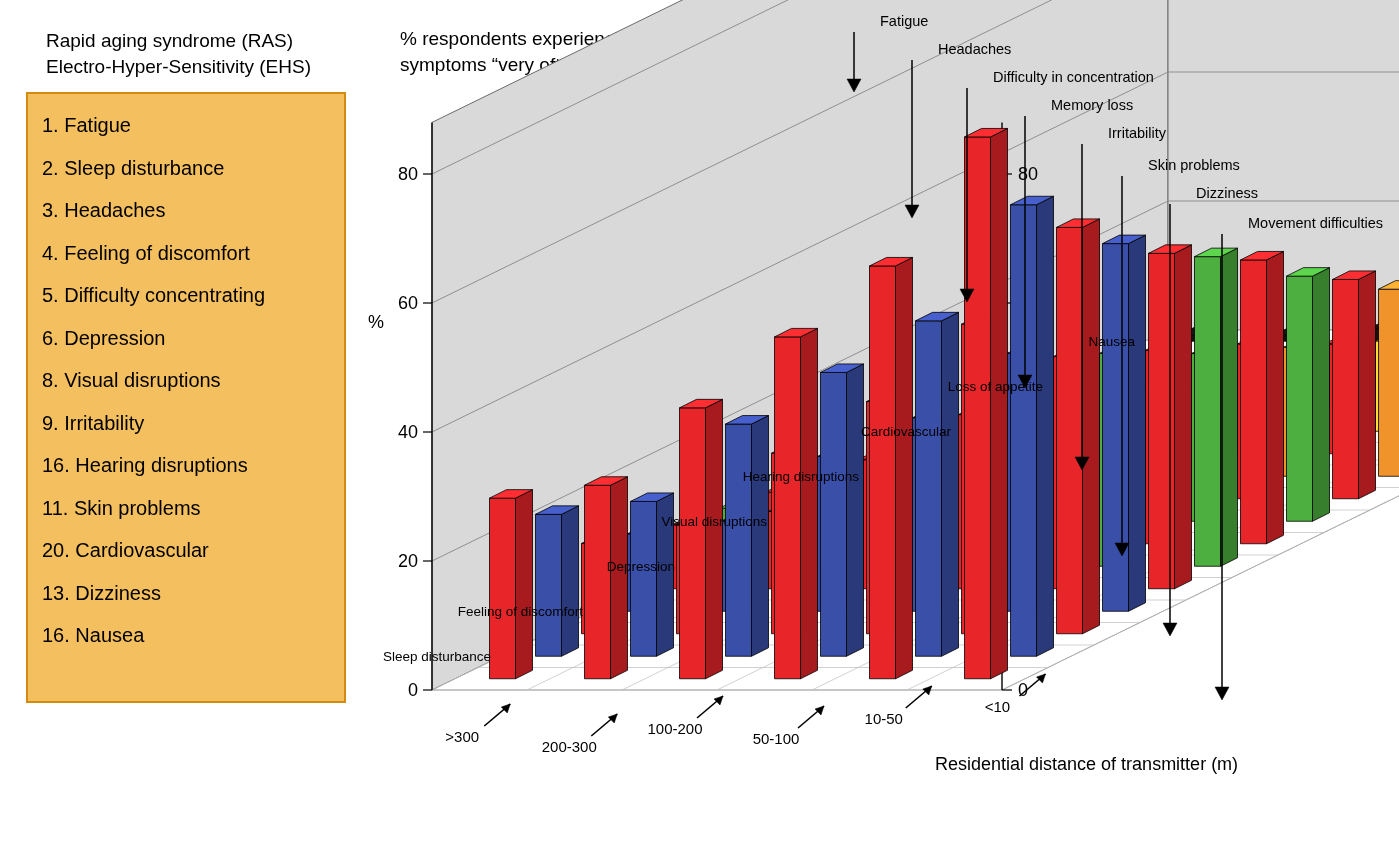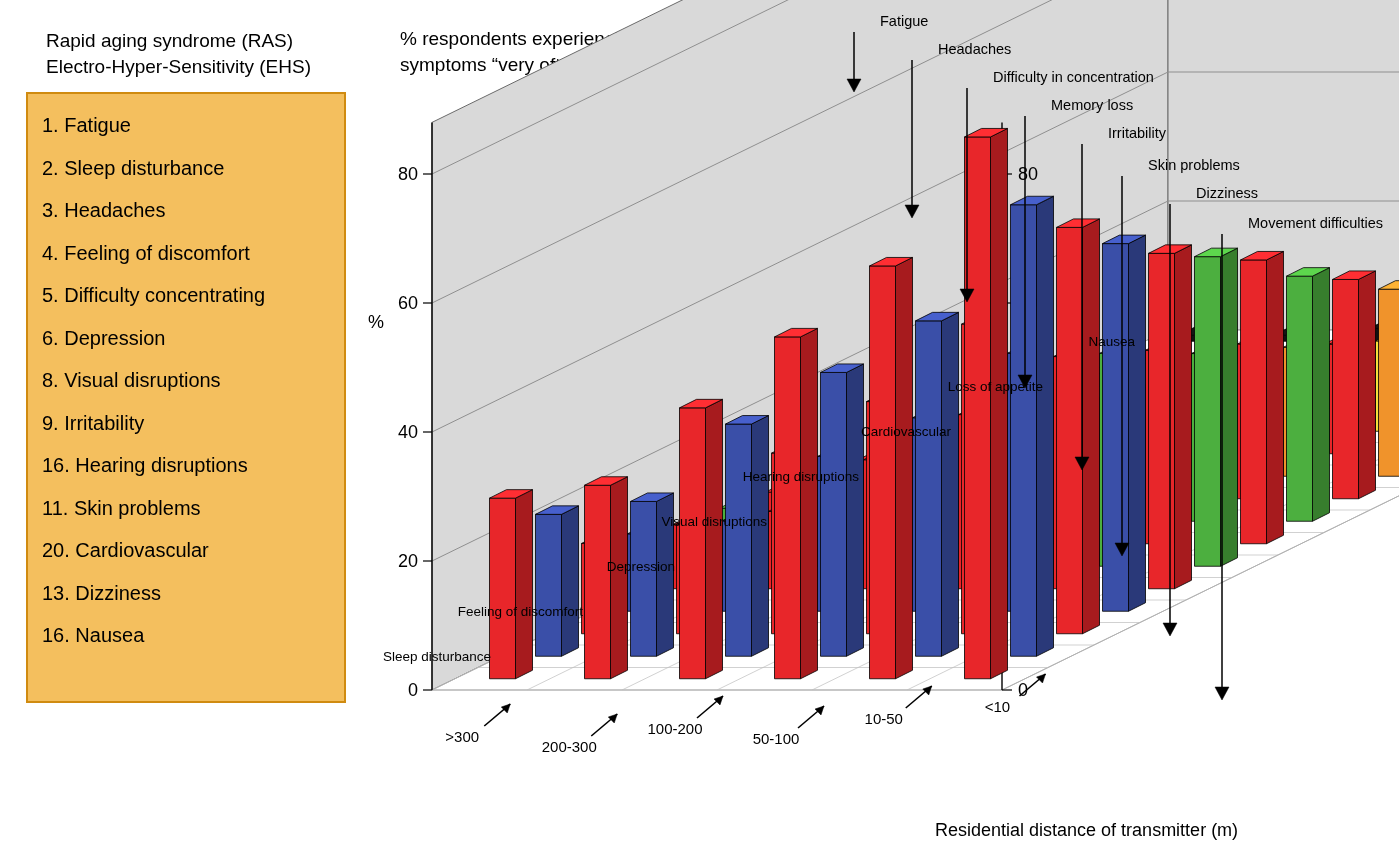--- a/index.html
+++ b/index.html
@@ -30,21 +30,21 @@
   }
 
   
   .plot-head{
     position:absolute;left:400px;top:26px;width:330px;
     font-size:19px;line-height:26px;
   }
   .y-axis-label{position:absolute;left:368px;top:312px;font-size:18px;}
   .y-axis-label-r{position:absolute;left:1350px;top:450px;font-size:18px;}
   .x-axis-title{
-    position:absolute;left:935px;top:820px;font-size:18px;white-space:nowrap;
+    position:absolute;left:935px;top:754px;font-size:18px;white-space:nowrap;
   }
 
   
   .stage{position:absolute;left:0;top:0;width:1399px;height:842px;}
   svg.chart{position:absolute;left:0;top:0;}
 
   .tick{font-size:18px;font-family:"Liberation Sans",sans-serif;}
   .slab{font-size:13.5px;font-family:"Liberation Sans",sans-serif;}
   .callout{font-size:14.5px;font-family:"Liberation Sans",sans-serif;}
   .dist{font-size:15px;font-family:"Liberation Sans",sans-serif;}

